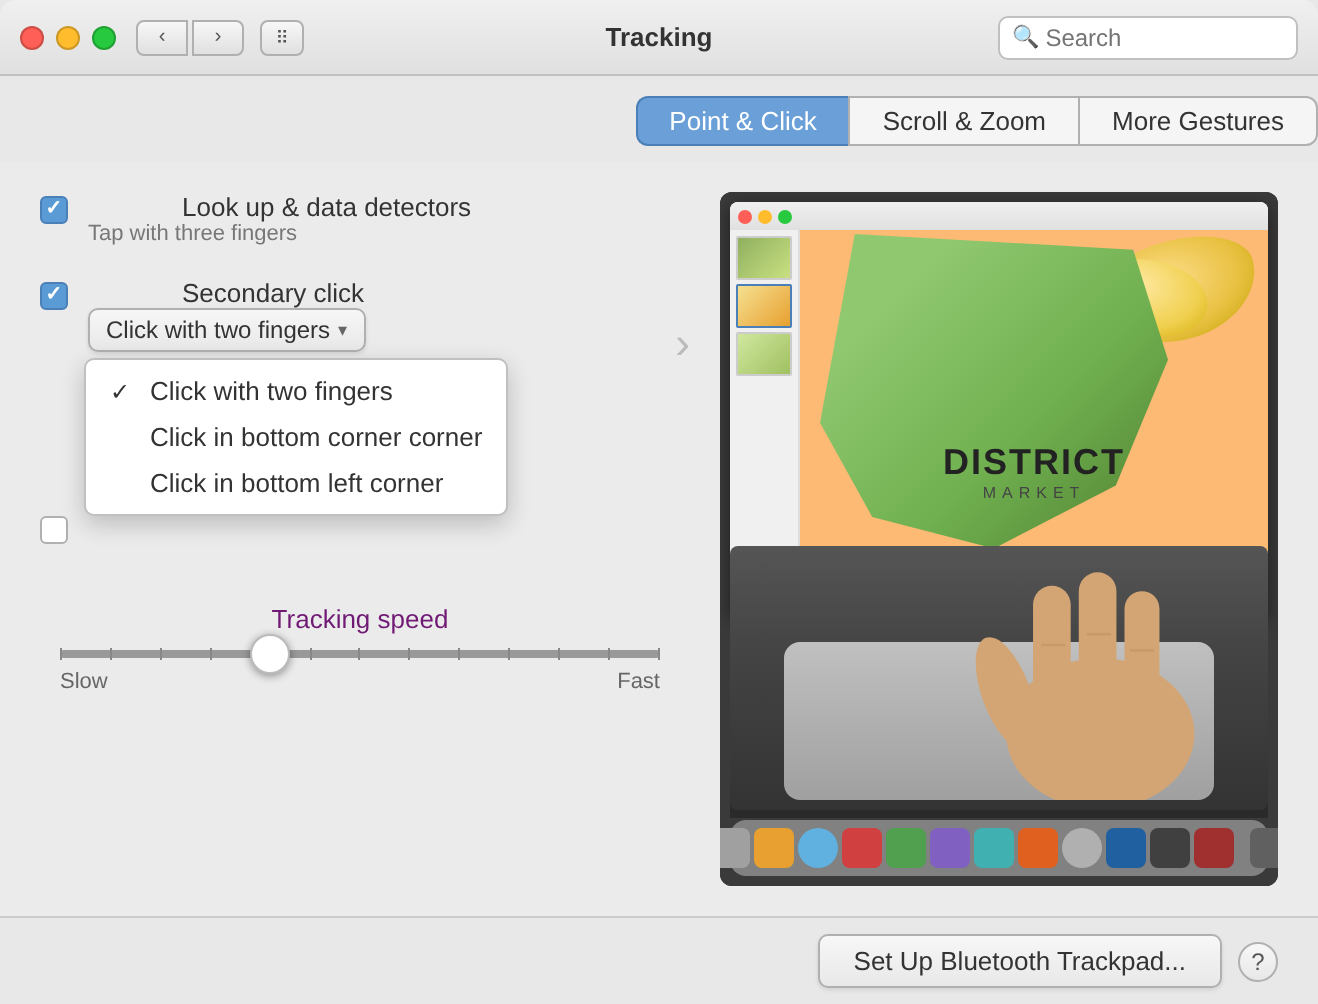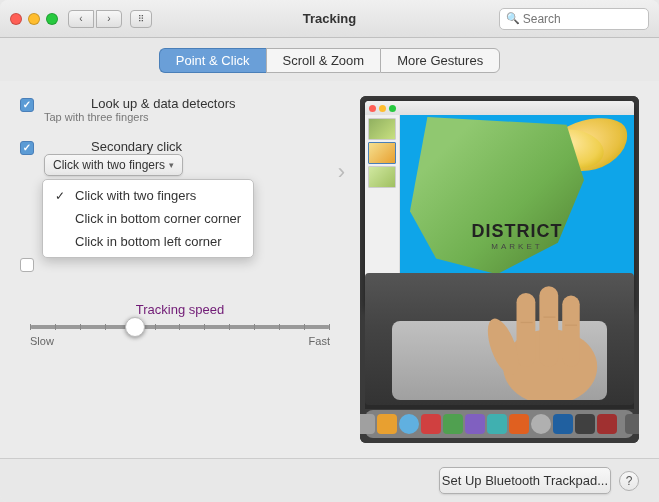--- a/index.html
+++ b/index.html
@@ -108,21 +108,21 @@
 
     .search-icon {
       color: #aaa;
       font-size: 11px;
       margin-right: 3px;
     }
 
     
     .tabbar {
       display: flex;
-      justify-content: center;
+      justify-content: flex-end;
       align-items: center;
       padding: 10px 0 8px;
       gap: 0;
       background: #e8e8e8;
     }
 
     .tab {
       padding: 4px 16px;
       font-size: 13px;
       border: 1px solid #b0b0b0;
@@ -325,21 +325,21 @@
       gap: 8px;
       border-top: 1px solid #ccc;
       background: #e8e8e8;
       position: absolute;
       bottom: 0;
       left: 0;
       right: 0;
     }
 
     .setup-btn {
-      padding: 5px 2px;
+      padding: 5px 17px;
       background: linear-gradient(to bottom, #f7f7f7, #e8e8e8);
       border: 1px solid #b0b0b0;
       border-radius: 5px;
       font-size: 13px;
       color: #333;
       cursor: pointer;
       box-shadow: 0 1px 2px rgba(0,0,0,0.1);
     }
 
     .help-btn {
@@ -431,21 +431,21 @@
     }
 
     .slide-thumb-img {
       width: 100%;
       height: 100%;
       background: linear-gradient(135deg, #f9e4a0 0%, #f0c050 50%, #90c060 100%);
     }
 
     .pres-main {
       flex: 1;
-      background: #0ea5e9;
+      background: #fdba74;
       display: flex;
       align-items: center;
       justify-content: center;
       position: relative;
       overflow: hidden;
     }
 
     .district-text {
       position: absolute;
       bottom: 30%;

